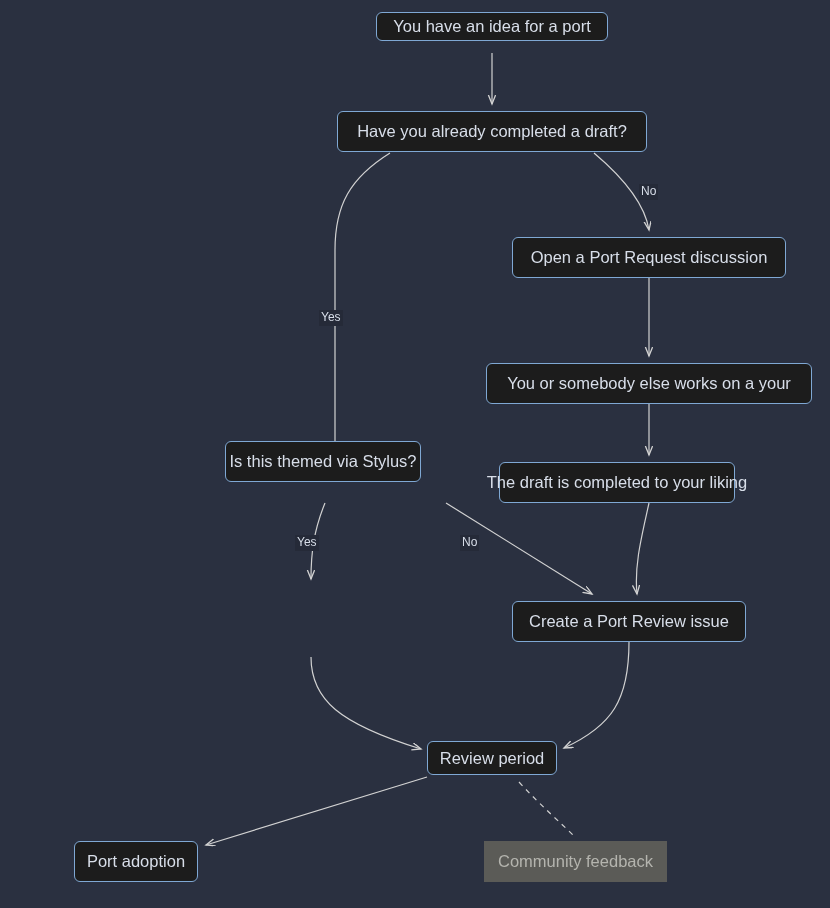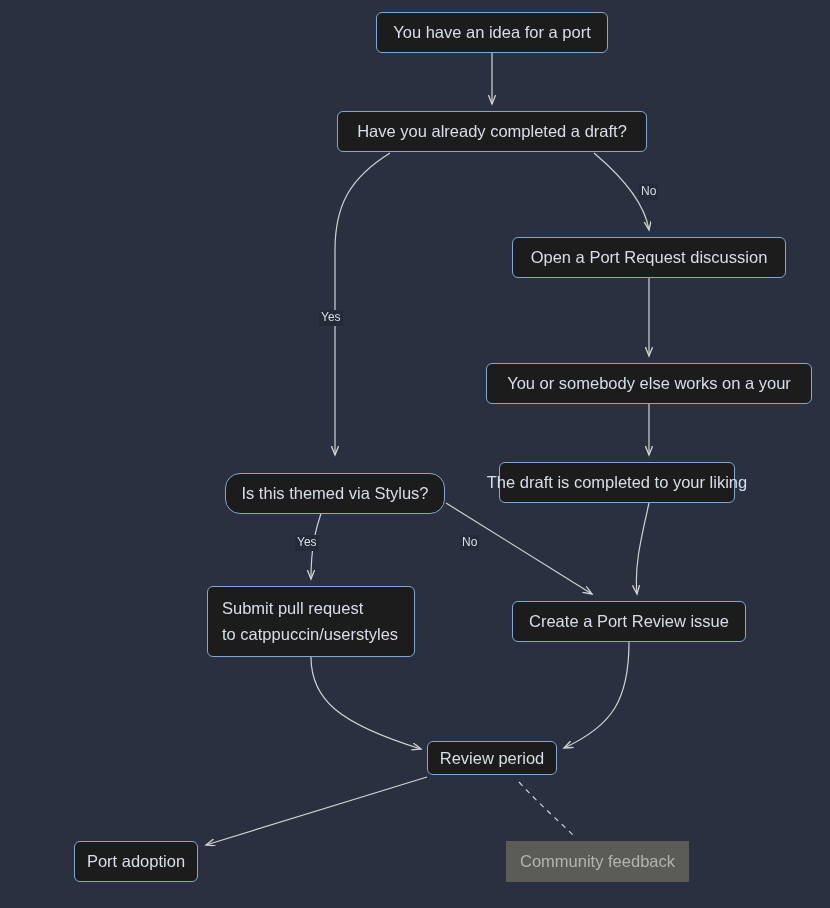--- a/index.html
+++ b/index.html
@@ -95,62 +95,58 @@
       <path d="M325,503 C314,530 311,552 311,579" marker-end="url(#arrowhead)"></path>
       <path d="M446,503 L592,594" marker-end="url(#arrowhead)"></path>
       <path d="M649,503 C642,535 634,565 637,594" marker-end="url(#arrowhead)"></path>
       <path d="M311,657 C311,700 340,724 421,749" marker-end="url(#arrowhead)"></path>
       <path d="M629,642 C629,700 612,726 564,748" marker-end="url(#arrowhead)"></path>
       <path d="M427,777 L206,845" marker-end="url(#arrowhead)"></path>
       <path d="M519,782 C540,805 560,822 576,838" stroke-dasharray="5,5"></path>
     </g>
   </svg>
 
-  <div class="node" style="left:376px; top:12px; width:232px; height:41px;">
+  <div class="node" style="left:376px; top:12px; width:232px; height:29px;">
     <span>You have an idea for a port</span>
   </div>
 
   <div class="node" style="left:337px; top:111px; width:310px; height:41px;">
     <span>Have you already completed a draft?</span>
   </div>
 
   <div class="node" style="left:512px; top:237px; width:274px; height:41px;">
     <span>Open a Port Request discussion</span>
   </div>
 
   <div class="node" style="left:486px; top:363px; width:326px; height:41px;">
     <span>You or somebody else works on a your</span>
   </div>
 
-  <div class="node" style="left:225px; top:473px; width:220px; height:41px;border-radius:15px;">
+  <div class="node" style="left:225px; top:441px; width:196px; height:41px;">
     <span>Is this themed via Stylus?</span>
   </div>
 
   <div class="node" style="left:499px; top:462px; width:236px; height:41px;">
     <span>The draft is completed to your liking</span>
   </div>
 
-  <div class="node multiline" style="left:207px; top:586px; width:208px; height:71px;">
-    <span>Submit pull request
-to catppuccin/userstyles</span>
-  </div>
 
   <div class="node" style="left:512px; top:601px; width:234px; height:41px;">
     <span>Create a Port Review issue</span>
   </div>
 
   <div class="node" style="left:427px; top:741px; width:130px; height:34px;">
     <span>Review period</span>
   </div>
 
   <div class="node" style="left:74px; top:841px; width:124px; height:41px;">
     <span>Port adoption</span>
   </div>
 
-  <div class="node-note" style="left:506px; top:841px; width:183px; height:41px;">
+  <div class="node-note" style="left:484px; top:841px; width:183px; height:41px;">
     <span>Community feedback</span>
   </div>
 
   <div class="edge-label" style="left:319px; top:310px;">Yes</div>
   <div class="edge-label" style="left:639px; top:184px;">No</div>
   <div class="edge-label" style="left:295px; top:535px;">Yes</div>
   <div class="edge-label" style="left:460px; top:535px;">No</div>
 
 </div>
 

